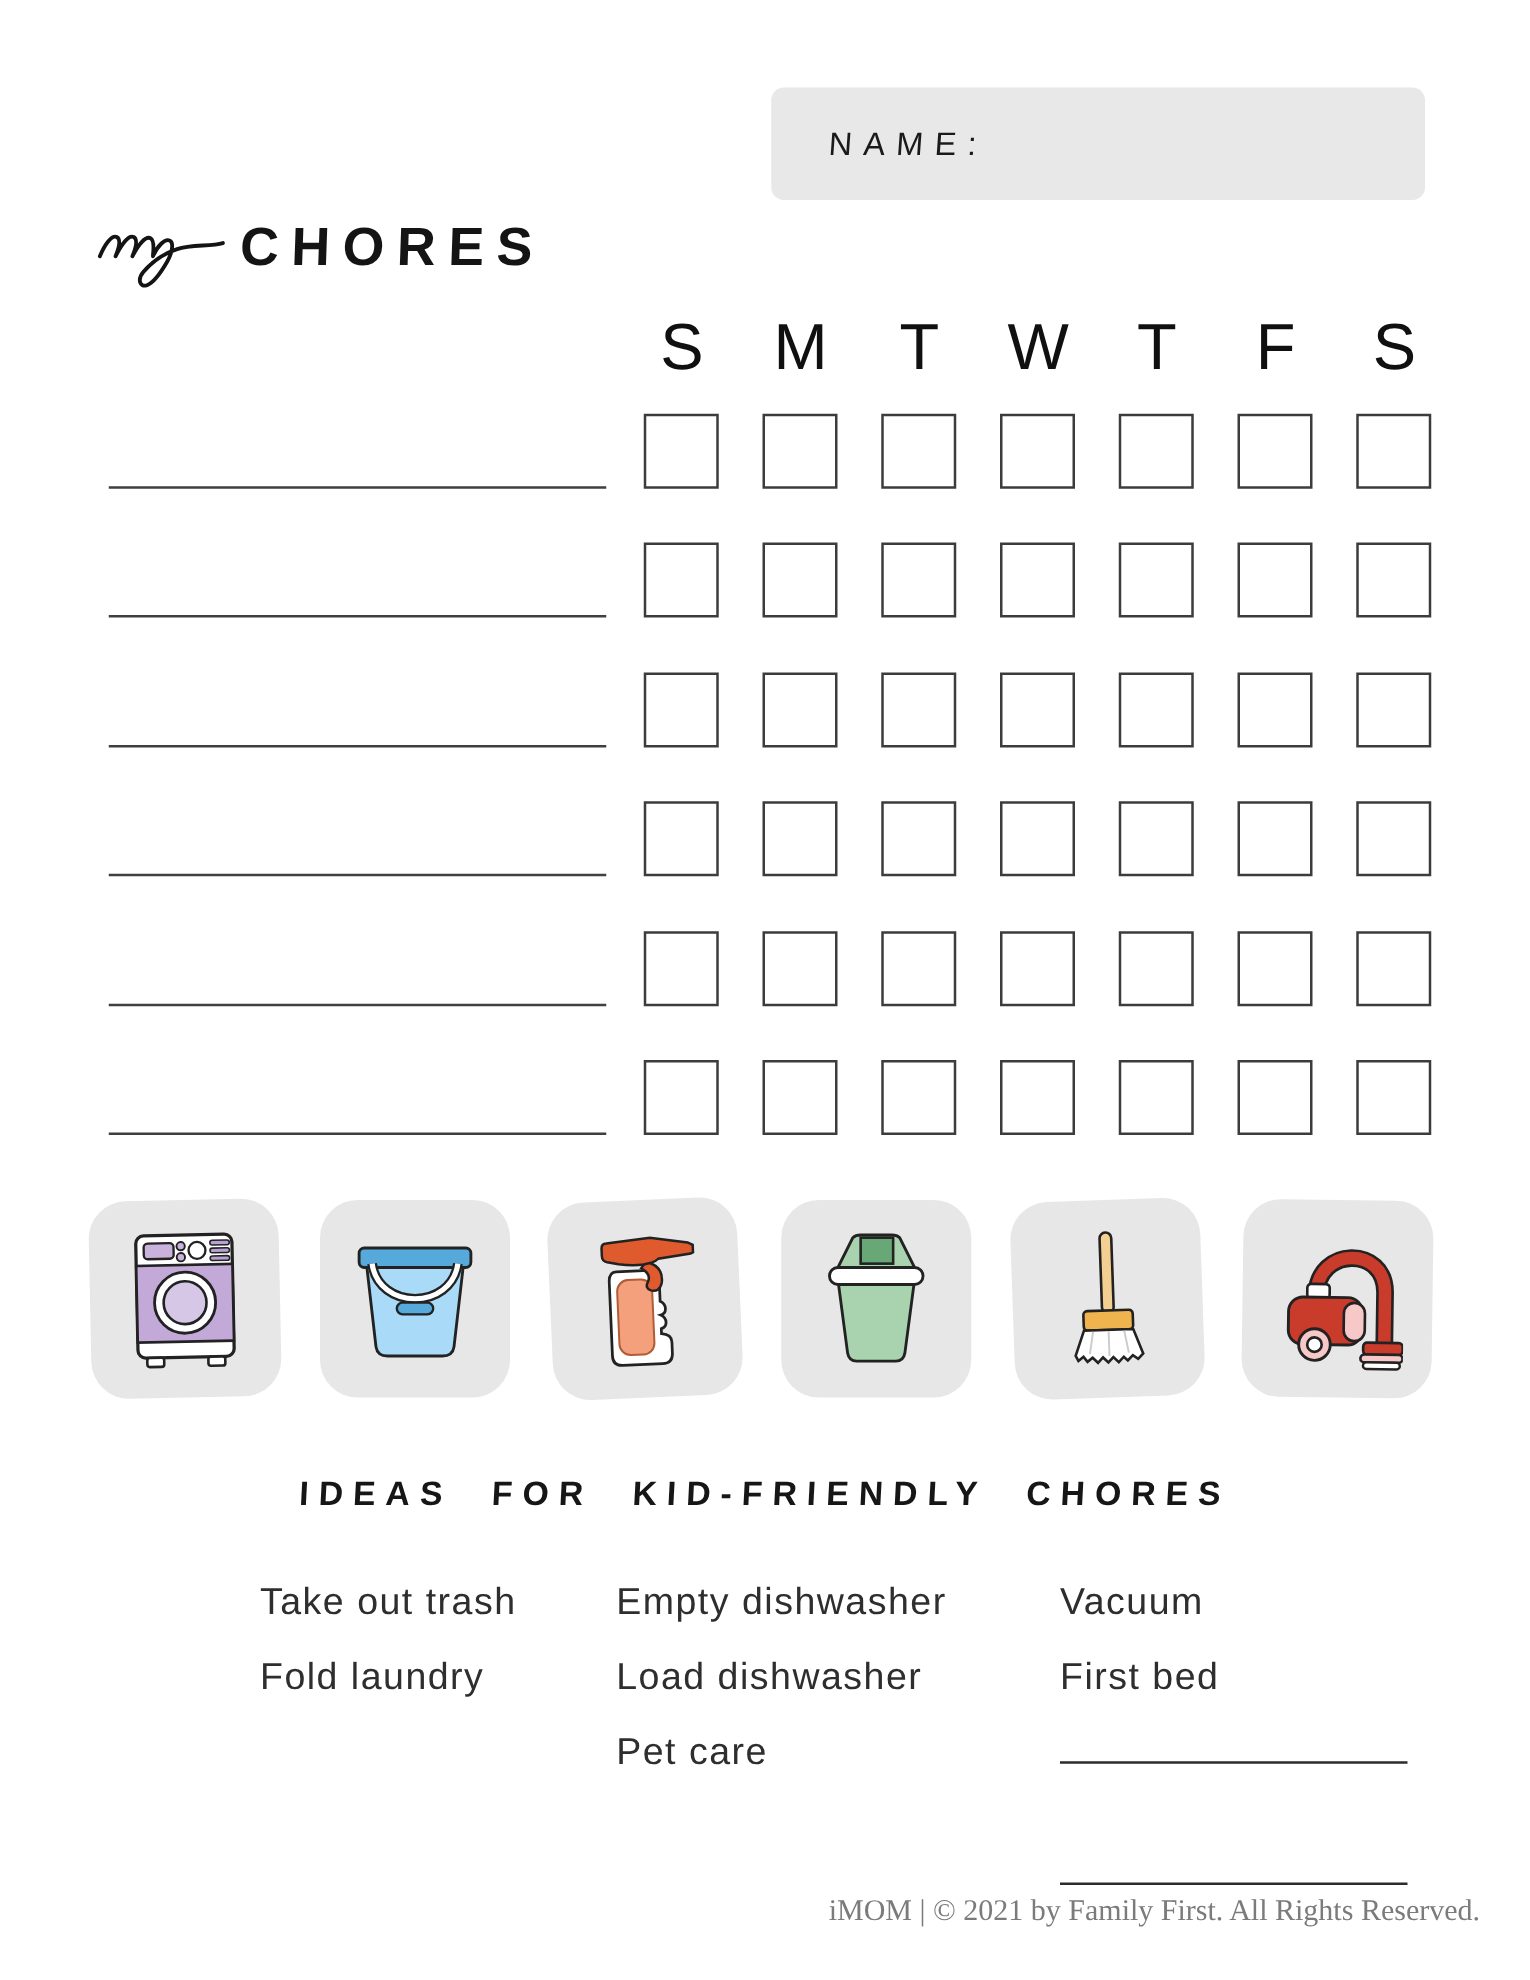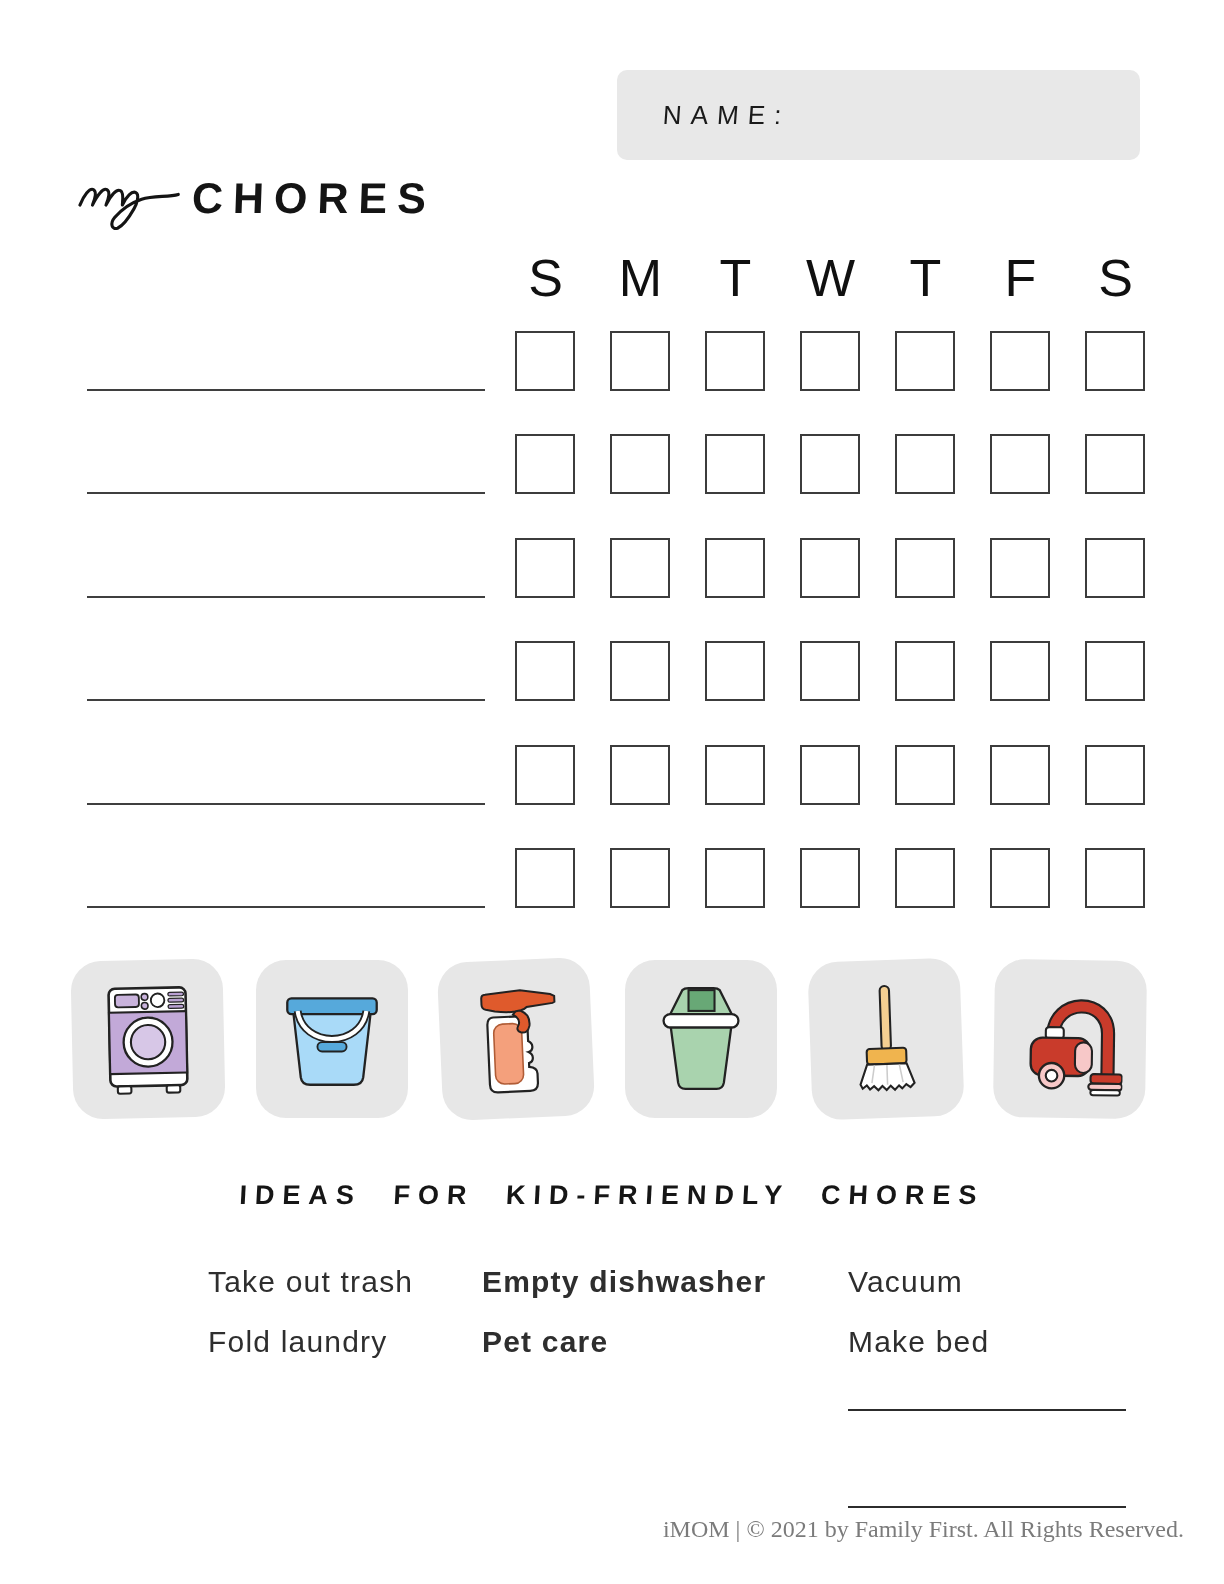--- a/index.html
+++ b/index.html
@@ -158,27 +158,28 @@
       <rect x="70" y="103" width="28" height="5" rx="2.5" fill="#ffffff" stroke="#222222" stroke-width="1.8"></rect>
     </svg>
   </div>
 
   <div class="abs ideas-heading">IDEAS FOR KID-FRIENDLY CHORES</div>
   <div id="ideas">
       <div class="abs ideas-col" style="left: 180px; margin-left: 28px;">
         <p>Take out trash</p>
         <p>Fold laundry</p>
       </div>
-      <div class="abs ideas-col" style="left: 482px; font-weight: bold;">
+      <div class="abs ideas-col" style="left: 493px;">
         <p>Empty dishwasher</p>
+        <p>Load dishwasher</p>
         <p>Pet care</p>
       </div>
       <div class="abs ideas-col" style="left: 848px;">
         <p>Vacuum</p>
-        <p>Make bed</p>
+        <p>First bed</p>
         <div class="write-in">
           <div class="line"></div>
         </div>
         <div class="write-in">
           <div class="line"></div>
         </div>
       </div>
     </div>
 
   <div class="abs footer">iMOM | © 2021 by Family First. All Rights Reserved.</div>

